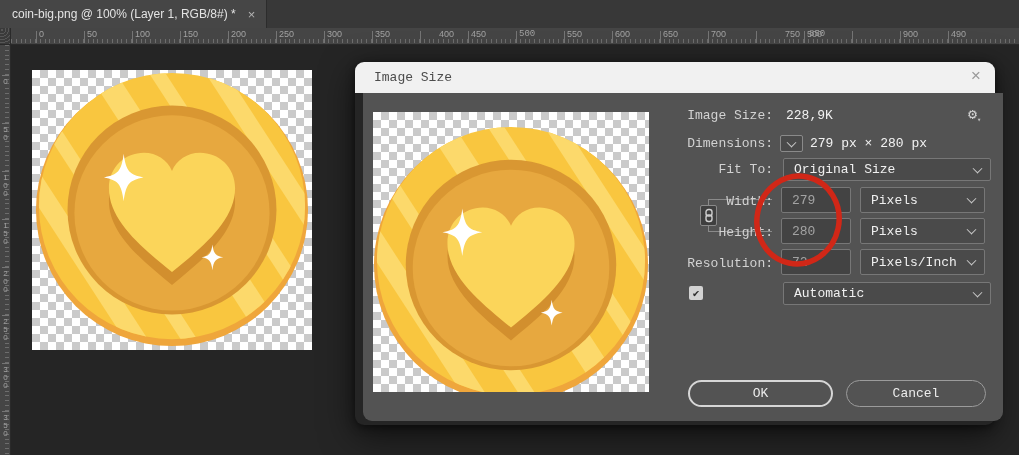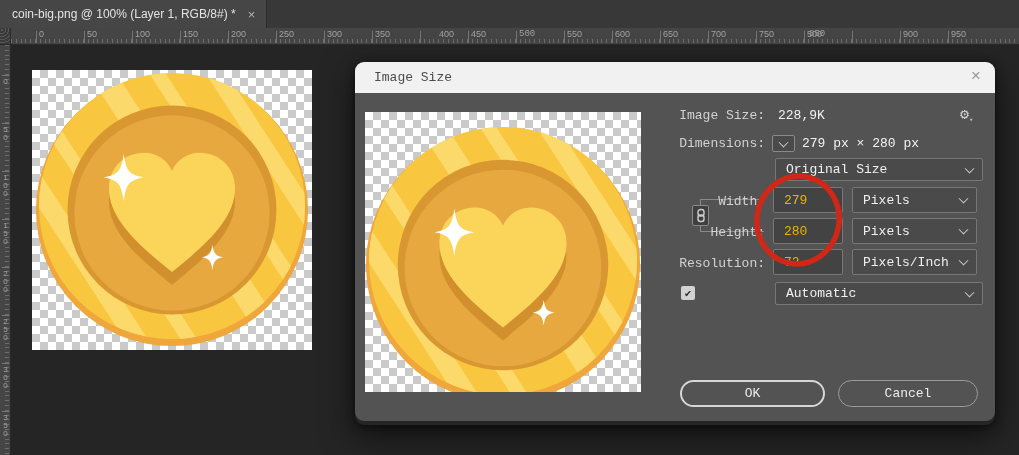--- a/index.html
+++ b/index.html
@@ -59,31 +59,31 @@
     border-radius:9px; box-shadow:0 10px 34px rgba(0,0,0,.6), 0 2px 8px rgba(0,0,0,.5);font-family:Liberation Mono, monospace;
   }
   .dialog-header {
     position:absolute; left:0; top:0; width:100%; height:31px;
     background:var(--dialog-header-bg,#f1f1f1); border-radius:9px 9px 0 0;
     display:flex; align-items:center;
   }
   .dialog-title { margin-left:19px; font-size:13px; color:#4c4c4c; }
   .dialog-close { position:absolute; right:14px; top:5px; font-size:17px; color:#9a9a9a; cursor:pointer; }
   .dialog-body {
-    position:absolute; left:0; top:31px; width:100%; height:328px;
+    position:absolute; left:8px; top:31px; width:100%; height:328px;
     background:var(--dialog-body-bg,#535353); border-radius:0 0 9px 9px;
   }
   .preview { position:absolute; left:10px; top:19px; width:276px; height:280px; overflow:hidden; }
   .preview svg { position:absolute; left:-1px; top:14px; }
   .fld-label { position:absolute; left:240px; width:170px; text-align:right;
                font-size:13px; color:#d2d2d2; }
   .fld-value { position:absolute; font-size:13px; color:#f2f2f2; }
   .pfield {
     position:absolute; background:#434343; border:1px solid #777777; border-radius:2px;
-    color:#eab308; font-size:13px; font-family:inherit; padding:0 0 0 10px; outline:none;
+    color:#a3a3a3; font-size:13px; font-family:inherit; padding:0 0 0 10px; outline:none;
   }
   .pselect { position:absolute; background:#4a4a4a; border:1px solid #777777; border-radius:2px;
              color:#f0f0f0; font-size:13px; display:flex; align-items:center;
              padding-left:10px; cursor:pointer; }
   .chev { position:absolute; right:9px; top:50%; width:7px; height:7px;
           border-right:1.6px solid #c9c9c9; border-bottom:1.6px solid #c9c9c9;
           transform:translateY(-70%) rotate(45deg); }
   .dim-chev { position:absolute; left:417px; top:42px; width:23px; height:17px;
               background:#4a4a4a; border:1px solid #8a8a8a; border-radius:2px; cursor:pointer; }
   .dim-chev .chev { right:7px; }
@@ -173,29 +173,29 @@
       <span class="h-num" style="left: 519px; font-family: Liberation Mono, monospace;">500</span>
       <div class="h-tick" style="left: 564px;"></div>
       <span class="h-num" style="left: 567px;">550</span>
       <div class="h-tick" style="left: 612px;"></div>
       <span class="h-num" style="left: 615px;">600</span>
       <div class="h-tick" style="left: 660px;"></div>
       <span class="h-num" style="left: 663px;">650</span>
       <div class="h-tick" style="left: 708px;"></div>
       <span class="h-num" style="left: 711px;">700</span>
       <div class="h-tick" style="left: 756px;"></div>
-      <span class="h-num" style="left: 759px;">750</span>
+      <span class="h-num" style="left: 785px;">750</span>
       <div class="h-tick" style="left: 804px;"></div>
       <span class="h-num" style="left: 807px;">500</span>
       <div class="h-tick" style="left: 852px;"></div>
       <span class="h-num" style="left: 809px; font-family: Liberation Mono, monospace;">850</span>
       <div class="h-tick" style="left: 900px;"></div>
       <span class="h-num" style="left: 903px;">900</span>
       <div class="h-tick" style="left: 948px;"></div>
-      <span class="h-num" style="left: 951px;">950</span>
+      <span class="h-num" style="left: 951px;">490</span>
     </div>
   <div class="ruler-corner"></div>
   <div class="ruler-v" id="rulerV">
       <div class="minor"></div>
       <div class="v-tick" style="top: 30px;"></div>
       <span class="v-num" style="top: 32px;">0</span>
       <div class="v-tick" style="top: 78px;"></div>
       <span class="v-num" style="top: 80px;">50</span>
       <div class="v-tick" style="top: 126px;"></div>
       <span class="v-num" style="top: 128px;">100</span>
@@ -233,20 +233,21 @@
       <div class="fld-label" style="top:15px">Image Size:</div>
       <div class="fld-value" style="left:423px; top:15px">228,9K</div>
       <div class="gear"><span>⚙</span><span class="drop">▾</span></div>
 
       <div class="fld-label" style="top:43px">Dimensions:</div>
       <div class="dim-chev">
           <span class="chev"></span>
         </div>
       <div class="fld-value" style="left:447px; top:43px">279 px  ×  280 px</div>
 
+      <div class="fld-label" style="top:69px">Fit To:</div>
       <div class="pselect" style="left:420px; top:65px; width:208px; height:23px">
         <span>Original Size</span>
         <span class="chev"></span>
       </div>
 
       <div class="link-bracket-top"></div>
       <div class="link-bracket-bot"></div>
       <div class="link-icon">
         <svg width="10" height="15">
           <rect x="2" y="1.5" width="6" height="6.5" rx="2.5" fill="none" stroke="#cfcfcf" stroke-width="1.4"></rect>

